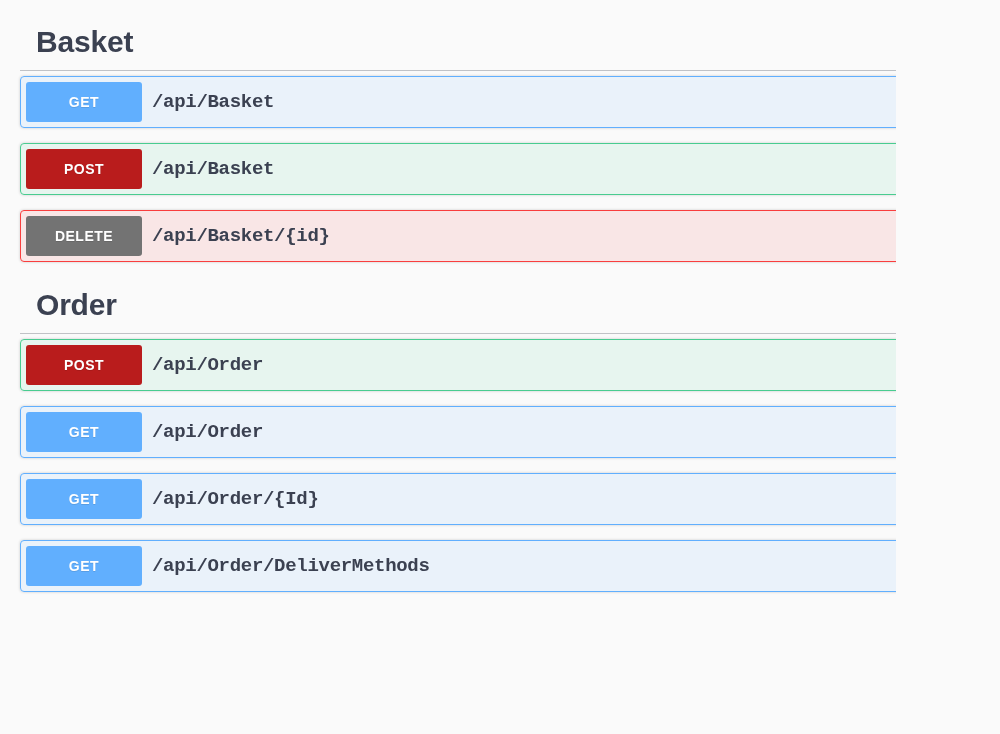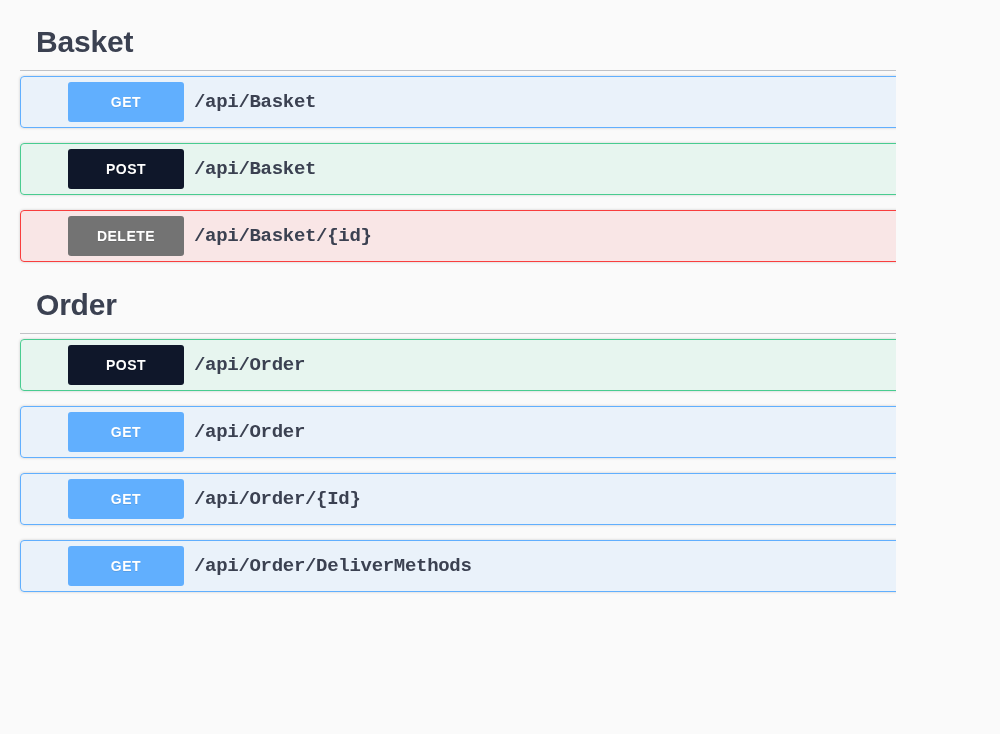--- a/index.html
+++ b/index.html
@@ -73,21 +73,20 @@
     min-width: 116px;
     padding: 12px 0;
     text-align: center;
     border-radius: 3px;
     background: #000;
     text-shadow: 0 1px 0 rgba(0,0,0,.1);
     font-family: "Liberation Sans", sans-serif;
     color: #fff;
     letter-spacing: 0.5px;
     box-sizing: border-box;
-    margin-left: 42px;
   }
 
   .opblock-summary-path {
     font-size: 19px;
     font-family: "Liberation Mono", monospace;
     font-weight: 700;
     color: #3b4151;
     padding: 0 10px;
     display: flex;
     align-items: center;
@@ -110,21 +109,21 @@
 
   
   .opblock-post {
     border-color: #49cc90;
     background: rgba(73,204,144,.1);
   }
   .opblock-post .opblock-summary {
     border-color: #49cc90;
   }
   .opblock-post .opblock-summary-method {
-    background: #0f172a;
+    background: #b91c1c;
   }
 
   
   .opblock-delete {
     border-color: #f93e3e;
     background: rgba(249,62,62,.1);
   }
   .opblock-delete .opblock-summary {
     border-color: #f93e3e;
   }

